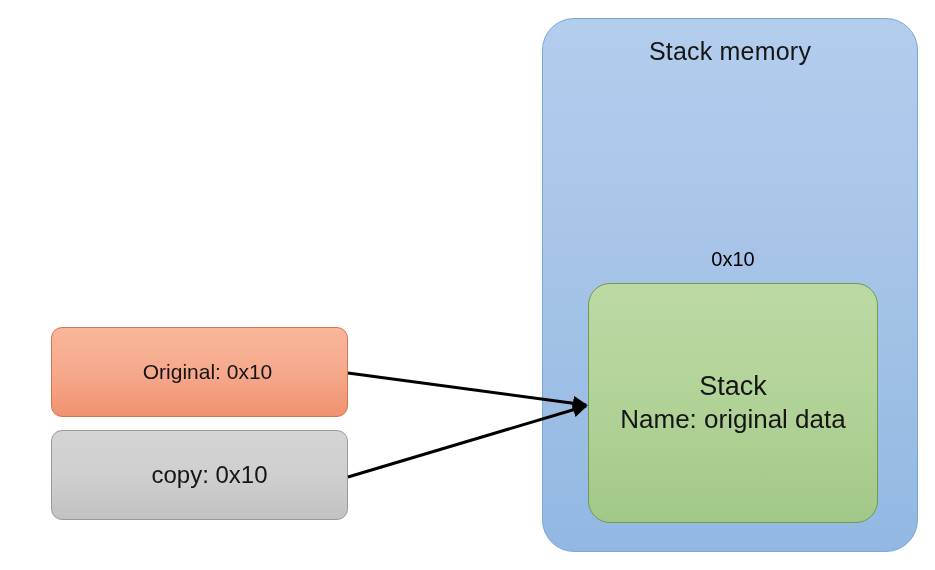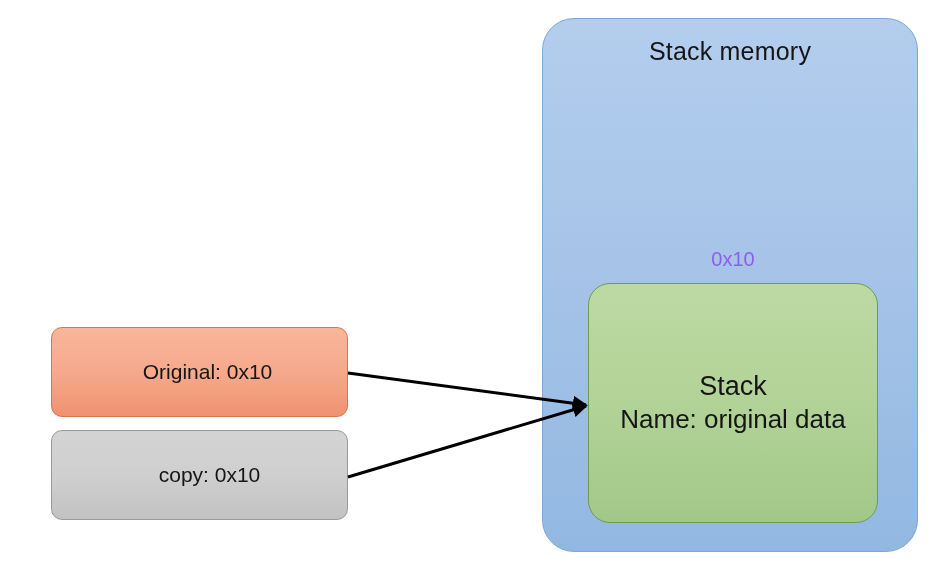--- a/index.html
+++ b/index.html
@@ -68,21 +68,21 @@
 
   #copy-box {
     left: 51px;
     top: 430px;
     width: 297px;
     height: 90px;
     border-radius: 11px;
     background: linear-gradient(180deg, #d4d4d4 0%, #cfcfcf 50%, #c2c2c2 100%);
     border: 1px solid #9a9a9a;
   }
-  #copy-box .box-label { font-size: 21px; margin-left: 20px; }
+  #copy-box .box-label { font-size: 24px; margin-left: 20px; }
 
   #heap-object-box {
     left: 588px;
     top: 283px;
     width: 290px;
     height: 240px;
     border-radius: 22px;
     background: linear-gradient(180deg, #bcd9a4 0%, #b2d398 48%, #a2c888 100%);
     border: 1px solid #6f9c4c;
   }
@@ -97,21 +97,21 @@
   }
 
   
   #heap-address-label {
     position: absolute;
     left: 588px;
     top: 248px;
     width: 290px;
     text-align: center;
     font-size: 20px;
-    color: #8b5cf6;
+    color: #000000;
   }
 
   
   #arrow-layer {
     position: absolute;
     left: 0;
     top: 0;
     width: 935px;
     height: 570px;
     pointer-events: none;

